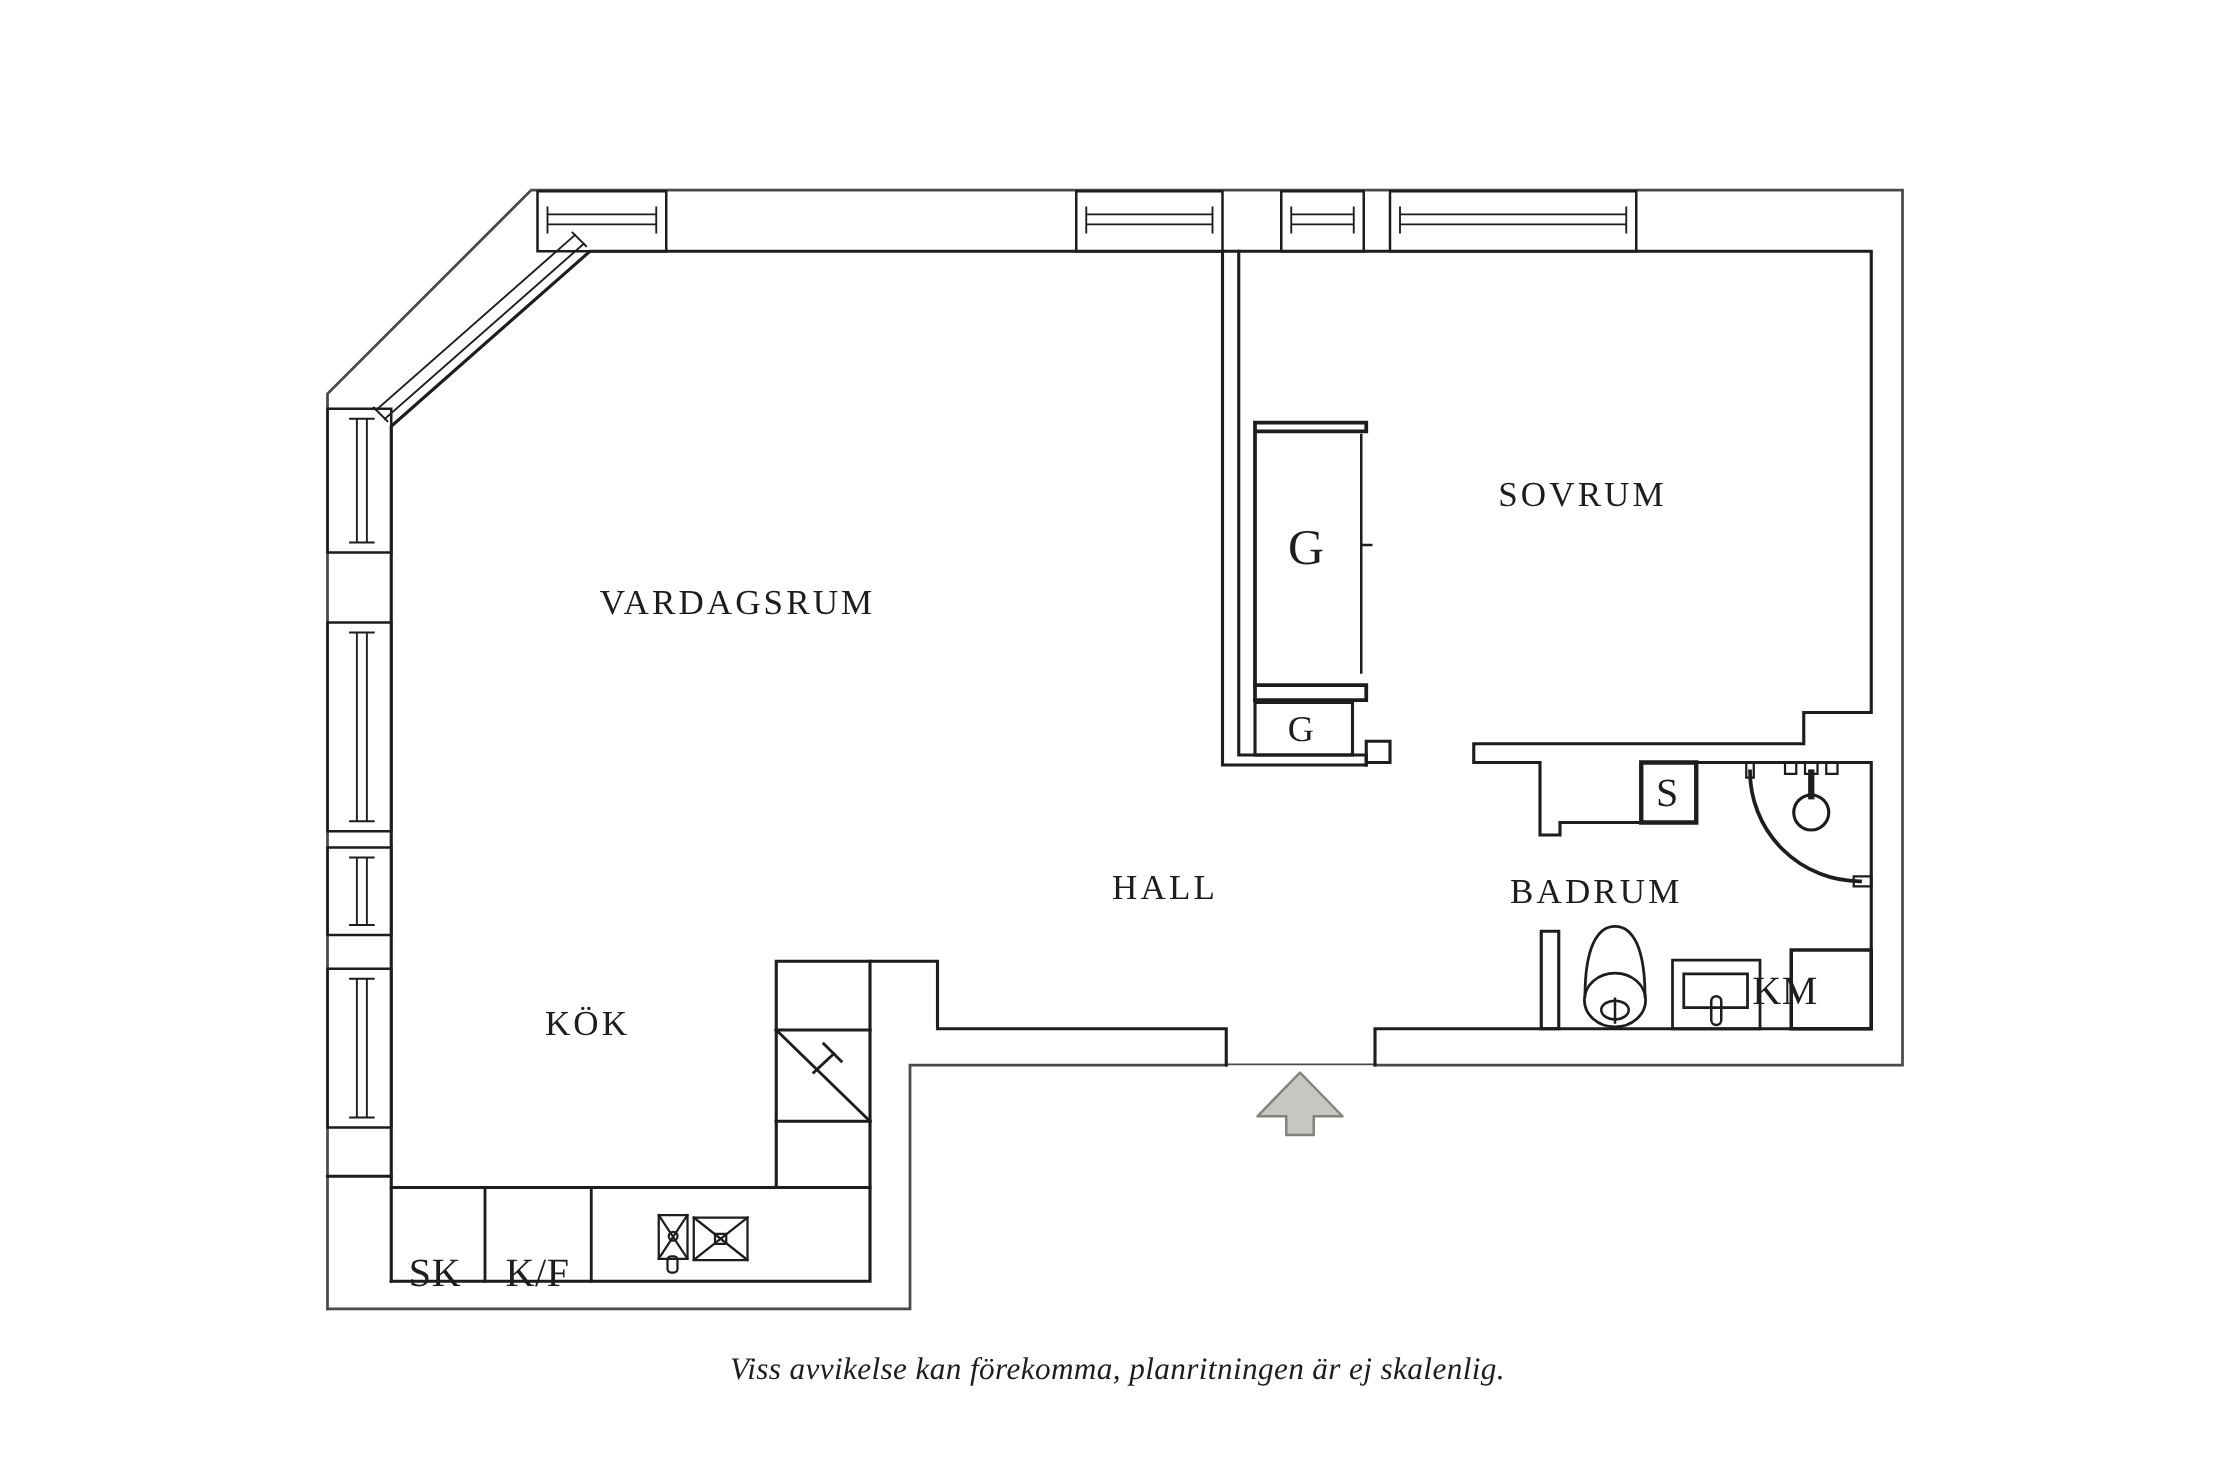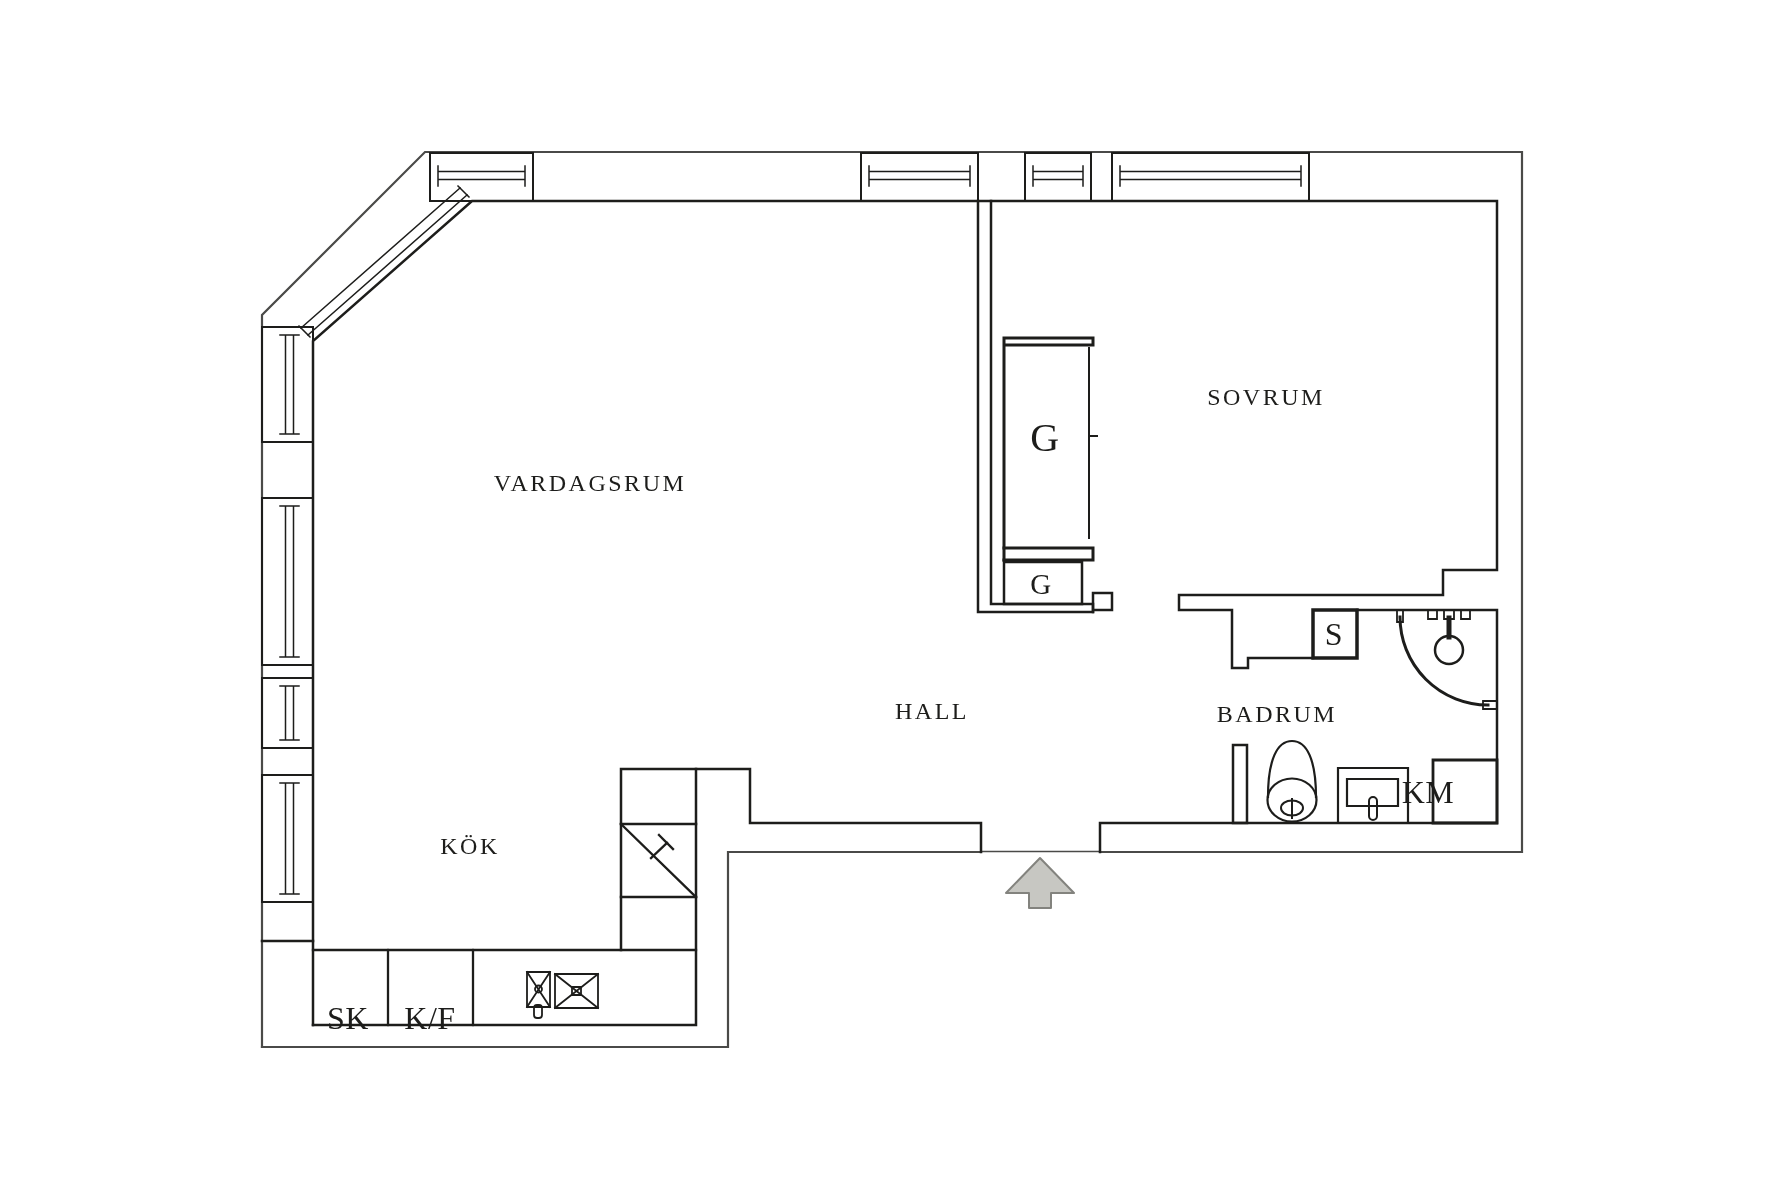--- a/index.html
+++ b/index.html
@@ -2,21 +2,21 @@
 <html><head>
 <meta charset="utf-8">
 <style>
   html,body{margin:0;padding:0;background:#ffffff;}
   .page{position:relative;width:1780px;height:1187px;background:#ffffff;overflow:hidden;
         font-family:"Liberation Serif","DejaVu Serif",serif;color:#1d1d1b;}
   svg{position:absolute;left:0;top:0;}
   svg *{vector-effect:non-scaling-stroke;}
   .lbl{position:absolute;transform:translate(-50%,-50%);white-space:nowrap;
        color:#1d1d1b;line-height:1;}
-  .room{font-size:24px;letter-spacing:2.5px;}
+  .room{font-size:28px;letter-spacing:2.5px;}
   .marker{font-size:32px;letter-spacing:0.5px;}
   .marker.big{font-size:40px;}
   .marker.small{font-size:29px;}
   .caption{font-size:25px;font-style:italic;letter-spacing:0.3px;}
 </style>
 </head>
 <body>
 
 <div class="page">
 
@@ -136,23 +136,24 @@
     </g>
 
     <g>
       <polygon points="1040,858 1074,893 1051,893 1051,908 1029,908 1029,893 1006,893" fill="#c7c7c2" stroke="#83837e" stroke-width="2" stroke-linejoin="round"></polygon>
     </g>
   </svg>
 
   <div class="lbl room" style="left:590px;top:483px">VARDAGSRUM</div>
   <div class="lbl room" style="left:1266px;top:397px">SOVRUM</div>
   <div class="lbl room" style="left:932px;top:711px">HALL</div>
-  <div class="lbl room" style="left:470px;top:846px">KÖK</div>
+  <div class="lbl room" style="left:470px;top:820px">KÖK</div>
   <div class="lbl room" style="left:1277px;top:714px">BADRUM</div>
 
   <div class="lbl marker big" style="left:1045px;top:438px">G</div>
   <div class="lbl marker small" style="left:1041px;top:584px">G</div>
   <div class="lbl marker" style="left:1334px;top:634px">S</div>
   <div class="lbl marker" style="left:1428px;top:792px">KM</div>
   <div class="lbl marker" style="left:348px;top:1018px">SK</div>
   <div class="lbl marker" style="left:430px;top:1018px">K/F</div>
 
+  <div class="lbl caption" style="left:894px;top:1096px">Viss avvikelse kan förekomma, planritningen är ej skalenlig.</div>
 </div>
 
 </body></html>

